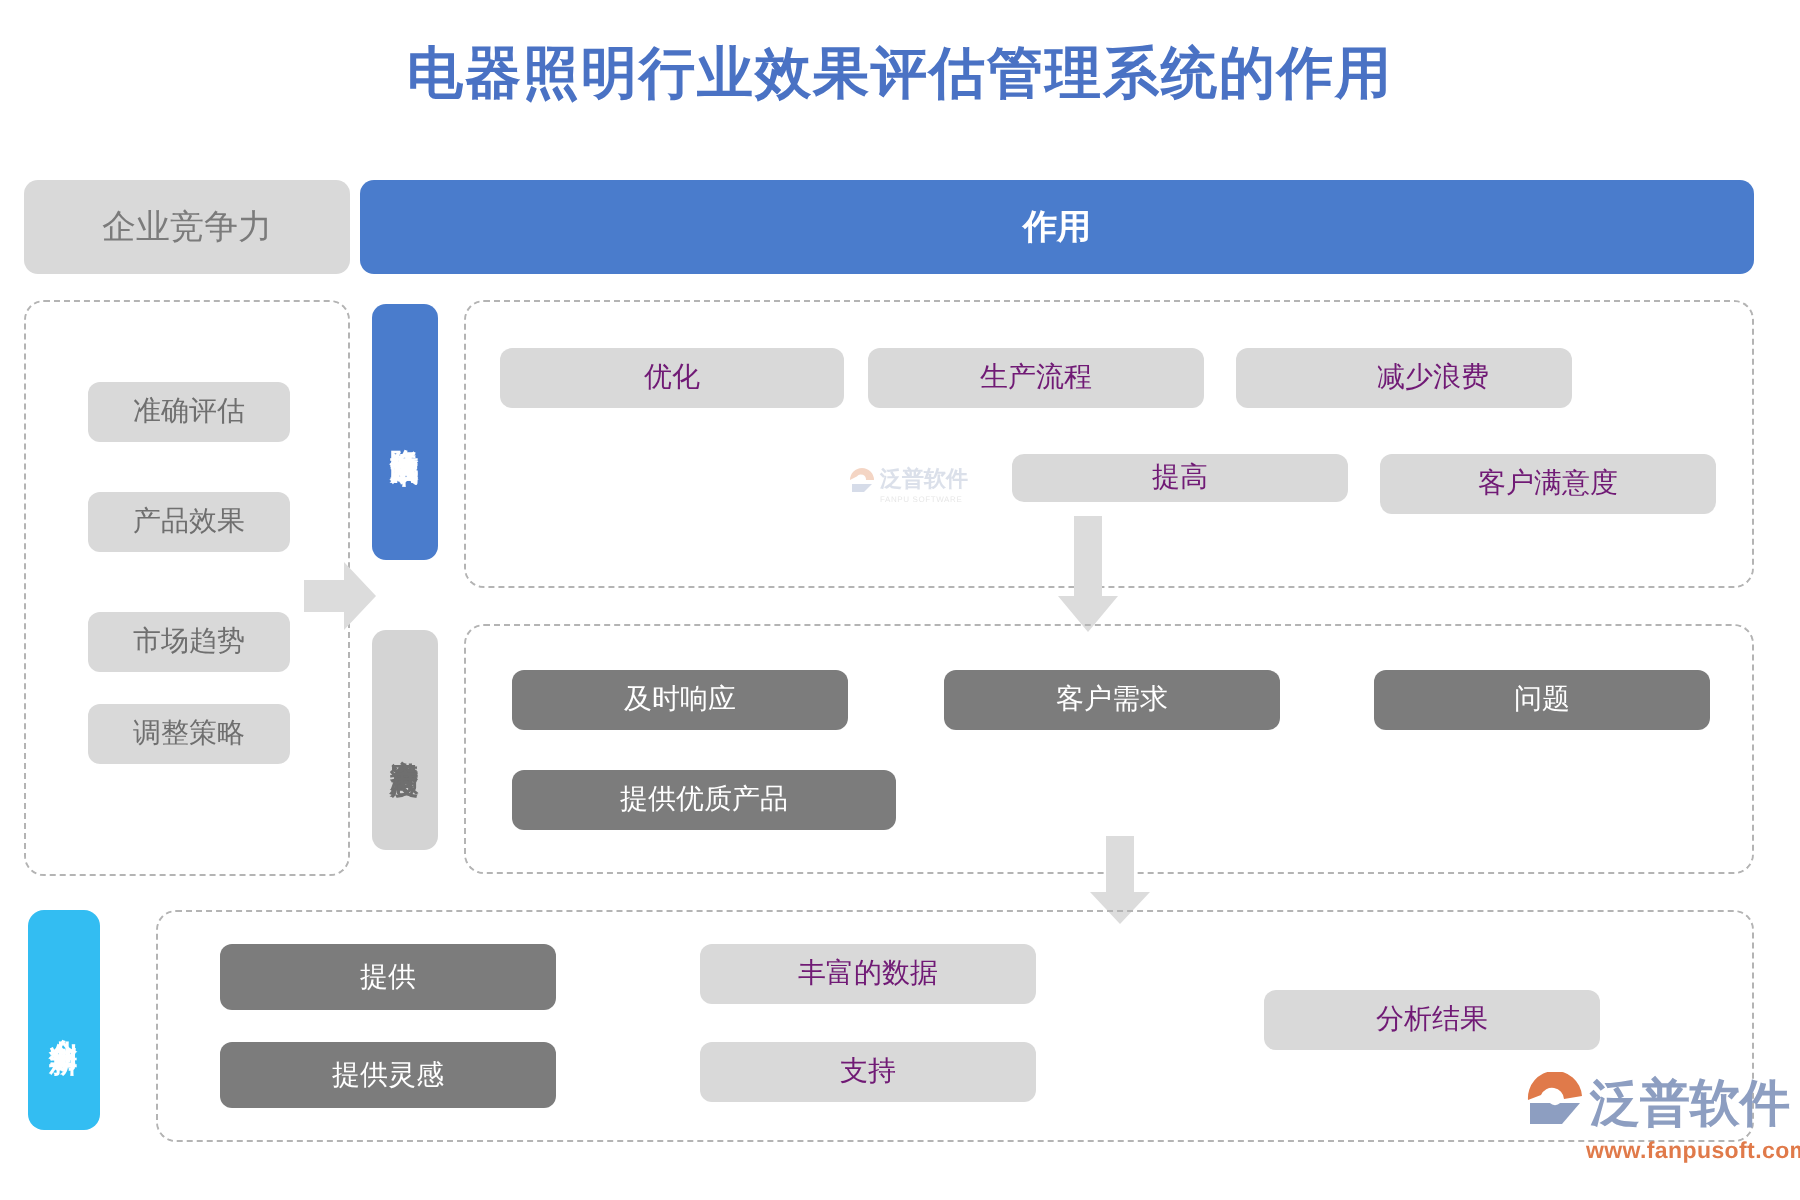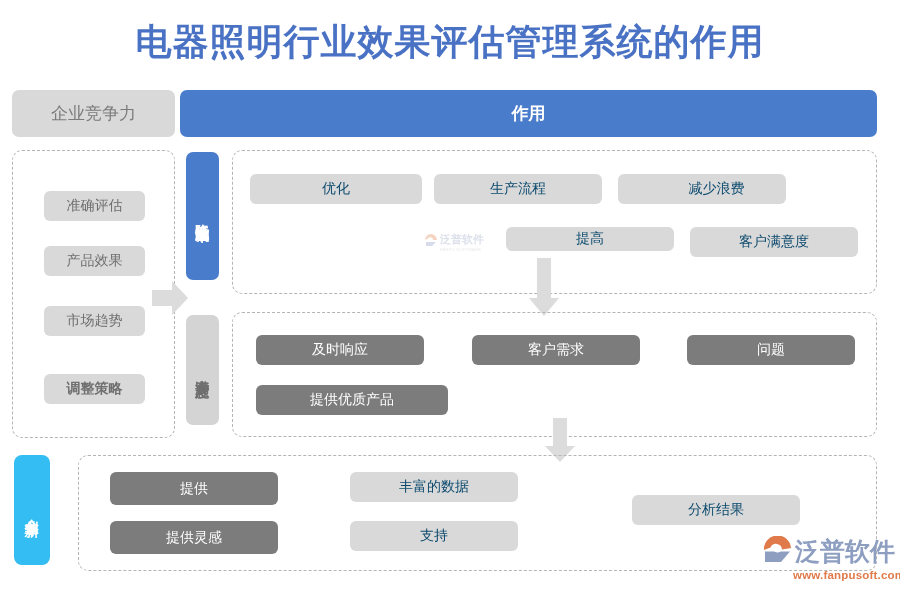--- a/index.html
+++ b/index.html
@@ -10,21 +10,21 @@
     font-family:"Liberation Sans","DejaVu Sans",sans-serif;
     overflow:hidden;
     position:relative;
   }
   .stage{position:relative;width:900px;height:600px;}
 
   
   .page-title{
     position:absolute;left:0;top:18px;width:900px;
     text-align:center;
-    font-size:36px;font-weight:bold;
+    font-size:28px;font-weight:bold;
     color:#4a72c4;
     letter-spacing:1px;
     white-space:nowrap;
   }
 
   
   .hdr-left{
     position:absolute;left:12px;top:90px;width:163px;height:47px;
     background:#d9d9d9;border-radius:7px;
     display:flex;align-items:center;justify-content:center;
@@ -45,21 +45,21 @@
   }
   .side-item{
     position:absolute;left:31px;width:101px;height:30px;
     background:#d9d9d9;border-radius:6px;
     display:flex;align-items:center;justify-content:center;
     color:#6f6f6f;font-size:14px;
   }
   .side-item.i0{top:40px;}
   .side-item.i1{top:95px;}
   .side-item.i2{top:155px;}
-  .side-item.i3{top:223px;font-weight:bold;}
+  .side-item.i3{top:201px;}
 
   
   .arrow-right{
     position:absolute;left:152px;top:279px;width:36px;height:38px;
     color:#dcdcdc;
   }
 
   
   .vlabel{
     position:absolute;left:186px;width:33px;
@@ -97,21 +97,21 @@
 
   
   .tag{
     position:absolute;
     border-radius:6px;
     display:flex;align-items:center;justify-content:center;
     font-size:14px;
     box-sizing:border-box;
     text-align:center;
   }
-  .tag.light{background:#d9d9d9;color:#0c4a6e;}
+  .tag.light{background:#d9d9d9;color:#701a75;}
   .tag.dark{background:#7c7c7c;color:#ffffff;}
 
   
   .t-p1-0{left:250px;top:174px;width:172px;height:30px;}
   .t-p1-1{left:434px;top:174px;width:168px;height:30px;}
   .t-p1-2{left:618px;top:174px;width:168px;height:30px;padding-left:29px;}
   .t-p1-3{left:325px;top:227px;width:168px;height:30px;}
   .t-p1-4{left:506px;top:227px;width:168px;height:24px;}
   .t-p1-5{left:690px;top:227px;width:168px;height:30px;}
 

